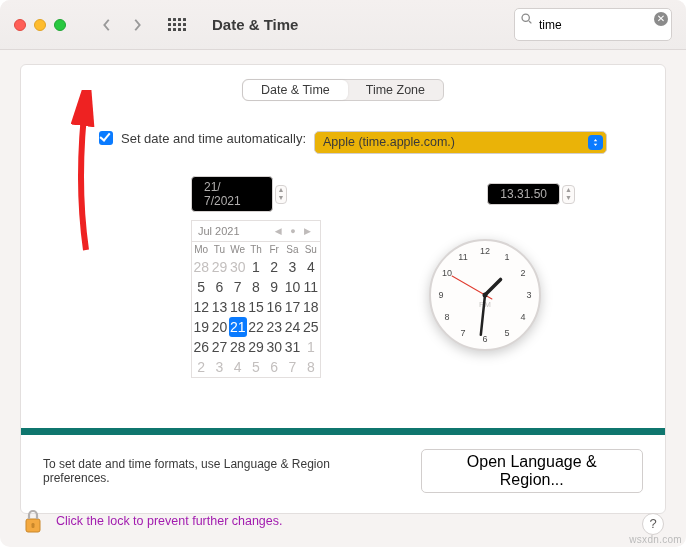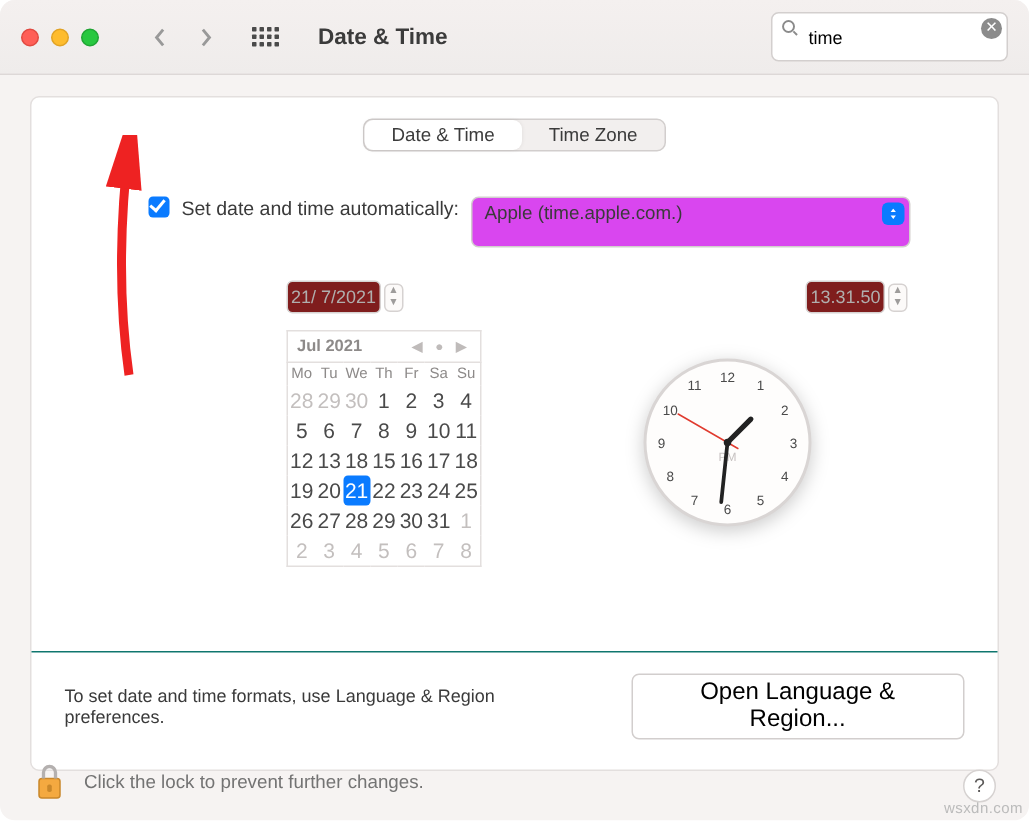--- a/index.html
+++ b/index.html
@@ -31,51 +31,51 @@
 .tabs { display: flex; justify-content: center; margin-top: 14px; }
 .tabbar { display: flex; border: 1px solid #d2cecd; border-radius: 6px; background: #f2efee; font-size: 12.5px; }
 .tab { padding: 3px 18px; cursor: pointer; color: #3b3b3b; }
 .tab.active { background: #fff; border-radius: 6px; box-shadow: 0 0 3px rgba(0,0,0,.08); }
 
 
 .autorow { display: flex; align-items: flex-start; gap: 8px; margin: 30px 58px 0 78px; font-size: 13px; color: #3a3a3a; }
 .checkbox { width: 14px; height: 14px; background: #0a7bff; border-radius: 3px; position: relative; flex-shrink: 0; cursor: pointer; }
 .checkbox::after { content: ""; position: absolute; left: 3px; top: 0px; width: 4px; height: 8px; border: solid #fff; border-width: 0 2px 2px 0; transform: rotate(40deg); }
 .serverbox { flex: 1; position: relative; }
-.serverbox .field { background: #d946ef; border: 1px solid #d2cecd; border-radius: 5px; height: 34px; padding: 3px 28px 3px 8px; font-size: 12.5px; }
+.serverbox .field { background: #eab308; border: 1px solid #d2cecd; border-radius: 5px; height: 23px; padding: 3px 28px 3px 8px; font-size: 12.5px; }
 .serverbox .drop { position: absolute; right: 4px; top: 4px; width: 15px; height: 15px; background: #0a7bff; border-radius: 4px; display: flex; align-items: center; justify-content: center; cursor: pointer; }
 .serverbox .drop svg { width: 7px; height: 7px; color: #fff; }
 
 
 .dtrow { display: flex; margin: 22px 60px 0 170px; gap: 100px; }
 .dtfield { display: flex; align-items: center; gap: 2px; }
-.dtfield .box { border: 1px solid #d6d2d1; background: #7f1d1d; color: #b0aead; border-radius: 4px; padding: 3px 2px; font-size: 12px; }
+.dtfield .box { border: 1px solid #d6d2d1; background: #000000; color: #b0aead; border-radius: 4px; padding: 3px 12px; font-size: 12px; }
 .stepper { width: 13px; height: 19px; border: 1px solid #d6d2d1; border-radius: 4px; background: #fcfaf9; display: flex; flex-direction: column; }
 .stepper div { flex: 1; font-size: 7px; color: #9e9c9b; text-align: center; line-height: 8px; }
 
 
 .calwrap { position: absolute; left: 170px; top: 155px; width: 130px; font-size: 10.5px; color: #4a4a4a; }
-.calhead { display: flex; align-items: center; padding: 4px 6px; font-weight: 700; font-size: 11px; color: #8d8a89; border: 1px solid #e3dfde; border-bottom: none; }
+.calhead { display: flex; align-items: center; padding: 4px 6px; font-weight: 400; font-size: 11px; color: #8d8a89; border: 1px solid #e3dfde; border-bottom: none; }
 .calhead .navs { margin-left: auto; color: #bfbbba; letter-spacing: 3px; font-size: 9px; }
 .caltable { width: 100%; border-collapse: collapse; border: 1px solid #e3dfde; }
 .caltable th { font-weight: 500; color: #8d8a89; padding: 2px 0; font-size: 10px; }
 .caltable td { text-align: center; padding: 2px 0; color: #4a4a4a; font-size: 14px; }
 .caltable td.dim { color: #c3bfbe; }
 .caltable td.sel { background: #0a7bff; color: #fff; border-radius: 3px; }
 
 
 .clock { position: absolute; right: 120px; top: 170px; width: 120px; height: 120px; }
 .clock svg { width: 120px; height: 120px; filter: drop-shadow(0 3px 6px rgba(0,0,0,.2)); }
 
 
-.footer { position: absolute; bottom: 20px; left: 0; right: 0; border-top: 1px solid #0f766e; padding: 14px 22px 0; display: flex; align-items: center; gap: 24px; font-size: 12px; color: #3a3a3a; }
+.footer { position: absolute; bottom: 20px; left: 0; right: 0; border-top: 7px solid #0f766e; padding: 14px 22px 0; display: flex; align-items: center; gap: 24px; font-size: 12px; color: #3a3a3a; }
 .footer button { margin-left: auto; font-size: 16px; padding: 3px 12px; border: 1px solid #d2cecd; background: #fff; border-radius: 5px; cursor: pointer; }
 
 
-.lockbar { position: absolute; left: 22px; bottom: 12px; display: flex; align-items: center; gap: 12px; font-size: 12.5px; color: #737373; }
+.lockbar { position: absolute; left: 22px; bottom: 12px; display: flex; align-items: center; gap: 12px; font-size: 12.5px; color: #a21caf; }
 .lockicon { width: 22px; height: 28px; }
 .helpbtn { position: absolute; right: 22px; bottom: 12px; width: 22px; height: 22px; border: 1px solid #d6d2d1; border-radius: 50%; background: #fff; font-size: 13px; color: #5a5857; text-align: center; line-height: 20px; cursor: pointer; }
 
 
 .arrow { position: absolute; left: 70px; top: 90px; pointer-events: none; }
 
 
 .wm { position: absolute; right: 4px; bottom: 2px; font-size: 10px; color: #bbb; letter-spacing: 0.3px; }
 </style>
 </head>
@@ -145,21 +145,21 @@
 
     <div class="dtrow">
       <div class="dtfield">
         <div class="box">21/ 7/2021</div>
         <div class="stepper">
             <div>▲</div>
             <div>▼</div>
           </div>
       </div>
       <div style="flex:1"></div>
-      <div class="dtfield" style="">
+      <div class="dtfield" style="margin-right: 30px;">
         <div class="box">13.31.50</div>
         <div class="stepper">
             <div>▲</div>
             <div>▼</div>
           </div>
       </div>
     </div>
 
     <div class="calwrap">
       <div class="calhead">

